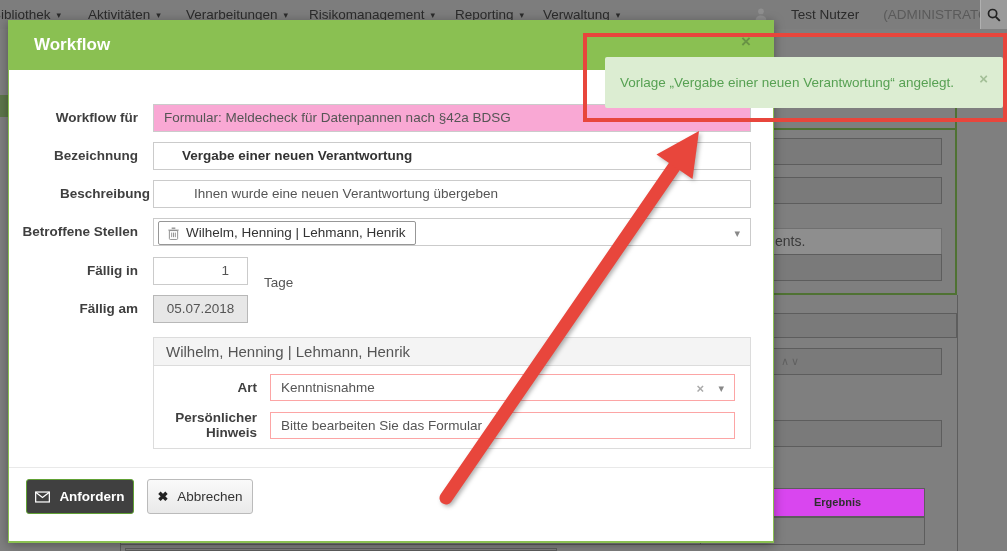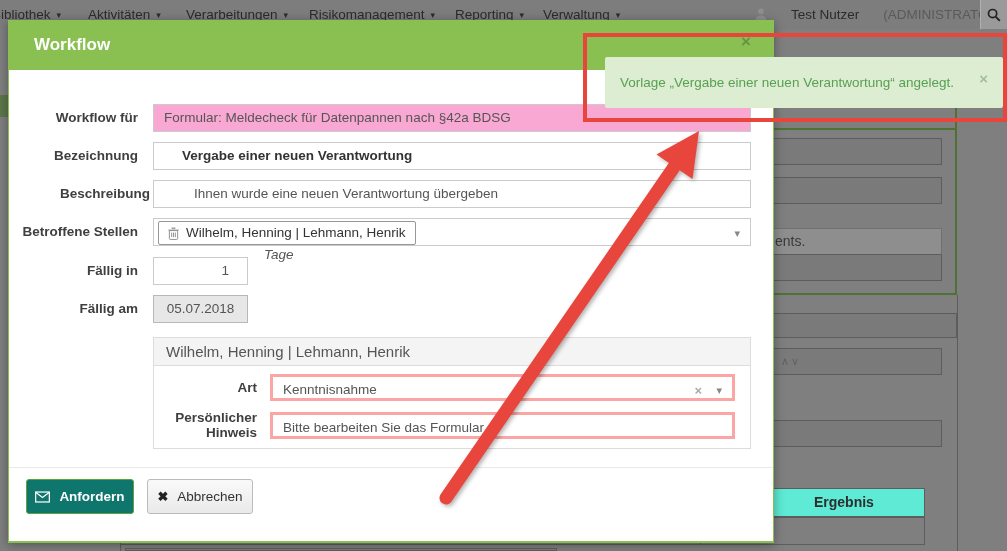--- a/index.html
+++ b/index.html
@@ -17,21 +17,21 @@
   .user-role{color:#5a5a5a;}
   .search-box{position:absolute;right:0;top:0;width:26px;height:29px;background:#9a9a9a;
               border-left:1px solid #b0b0b0;display:flex;align-items:center;justify-content:center;cursor:pointer;}
 
   
   .dim{position:absolute;background:#7a7a7a;border:1px solid #5d5d5d;box-sizing:border-box;z-index:1;}
   .dim-light{background:#8e8e8e;border:1px solid #707070;font-size:14px;color:#3a3a3a;line-height:25px;}
   .dim-panel{position:absolute;border:2px solid #4f7233;background:transparent;box-sizing:border-box;z-index:1;}
   .dim-line{position:absolute;background:#5d5d5d;z-index:1;}
   .dim-green{position:absolute;background:#4f7233;z-index:1;}
-  .dim-th{font-weight:bold;color:#2e2e2e;font-size:14px;line-height:27px;background:#5eead4;}
+  .dim-th{font-weight:bold;color:#2e2e2e;font-size:11px;line-height:27px;background:#d946ef;}
   .dim-sort{color:#616161;font-size:11px;letter-spacing:2px;line-height:25px;}
 
   
   .modal{position:absolute;left:8px;top:20px;width:764px;height:520px;background:#fff;
          border:1px solid #8ac052;border-bottom-width:2px;box-sizing:content-box;
          box-shadow:0 2px 10px rgba(0,0,0,.35);z-index:5;}
   .modal-header{position:absolute;left:0;top:0;width:100%;height:49px;background:#8ac052;}
   .modal-title{position:absolute;left:25px;top:14px;font-size:17px;font-weight:bold;color:#fff;}
   .modal-close{position:absolute;right:22px;top:11px;font-size:17px;font-weight:bold;color:#689245;cursor:pointer;}
 
@@ -44,27 +44,27 @@
   .sel-clear{position:absolute;right:30px;top:0;line-height:27px;color:#aaa;font-size:13px;font-weight:bold;cursor:pointer;}
 
   .tag{display:inline-flex;align-items:center;gap:7px;height:22px;margin-top:2px;padding:0 9px;
        border:1px solid #979797;border-radius:2px;background:#fff;font-size:13.5px;color:#333;cursor:pointer;}
 
   .panel{position:absolute;left:144px;top:316px;width:598px;height:112px;border:1px solid #dcdcdc;
          background:#fff;box-sizing:border-box;}
   .panel-h{height:27px;line-height:27px;background:#f4f4f4;border-bottom:1px solid #dcdcdc;
            padding-left:12px;font-size:15px;color:#555;}
   .p-label{position:absolute;width:103px;text-align:right;font-size:13.5px;font-weight:600;color:#3f3f3f;}
-  .p-inp{position:absolute;height:27px;line-height:25px;border:3px solid #fca5a5;background:#fff;
+  .p-inp{position:absolute;height:27px;line-height:25px;border:1px solid #fca5a5;background:#fff;
          font-size:13.5px;color:#555;padding:0 10px;box-sizing:border-box;cursor:text;}
 
   .footer-sep{position:absolute;left:0;top:446px;width:100%;border-top:1px solid #e9e9e9;}
   .btn{position:absolute;top:458px;height:35px;display:inline-flex;align-items:center;justify-content:center;
        gap:9px;font-size:13.5px;box-sizing:border-box;border-radius:3px;cursor:pointer;white-space:nowrap;}
-  .btn-primary{background:#0f766e;border:1px solid #61a135;color:#fff;font-weight:600;}
+  .btn-primary{background:#404040;border:1px solid #61a135;color:#fff;font-weight:600;}
   .btn-default{background:linear-gradient(#fafafa,#e9e9e9);border:1px solid #bbb;color:#333;}
   .btn-active{background:#e3e3e3;border:1px solid #8f8f8f;color:#333;}
   .btn-x{font-size:13px;color:#222;font-weight:bold;}
 
   
   .toast{position:absolute;left:605px;top:57px;width:398px;height:51px;background:#dcedd2;border-radius:2px;
          display:flex;align-items:center;padding:0 15px;box-sizing:border-box;font-size:13.5px;color:#57a153;z-index:8;}
   .toast-close{position:absolute;right:15px;top:13px;color:#a3bf97;font-weight:bold;font-size:15px;cursor:pointer;}
 
   
@@ -173,21 +173,21 @@
           <line x1="6" y1="6" x2="6" y2="11" stroke="#8a8a8a" stroke-width="1"></line>
           <line x1="8" y1="6" x2="8" y2="11" stroke="#8a8a8a" stroke-width="1"></line>
         </svg>
         <span>Wilhelm, Henning | Lehmann, Henrik</span>
       </span>
       <span class="sel-caret" style="line-height:28px;">▾</span>
     </div>
 
     <div class="f-label" style="left:0;top:236px;height:28px;line-height:28px;">Fällig in</div>
     <div class="inp" style="left:144px;top:236px;width:95px;text-align:right;padding-right:18px;">1</div>
-    <div class="abs" style="left:255px;top:220px;height:28px;line-height:28px;font-size:13.5px;color:#555;font-style:italic;">Tage</div>
+    <div class="abs" style="left:255px;top:248px;height:28px;line-height:28px;font-size:13.5px;color:#555;">Tage</div>
 
     <div class="f-label" style="left:0;top:274px;height:28px;line-height:28px;">Fällig am</div>
     <div class="inp inp-dis" style="left:144px;top:274px;width:95px;text-align:center;background:#e7e7e7;border-color:#b8b8b8;">05.07.2018</div>
 
     <div class="panel">
       <div class="panel-h">Wilhelm, Henning | Lehmann, Henrik</div>
 
       <div class="p-label" style="left:0;top:36px;height:27px;line-height:27px;">Art</div>
       <div class="p-inp" style="left:116px;top:36px;width:465px;padding-right:46px;">
         <span>Kenntnisnahme</span>

